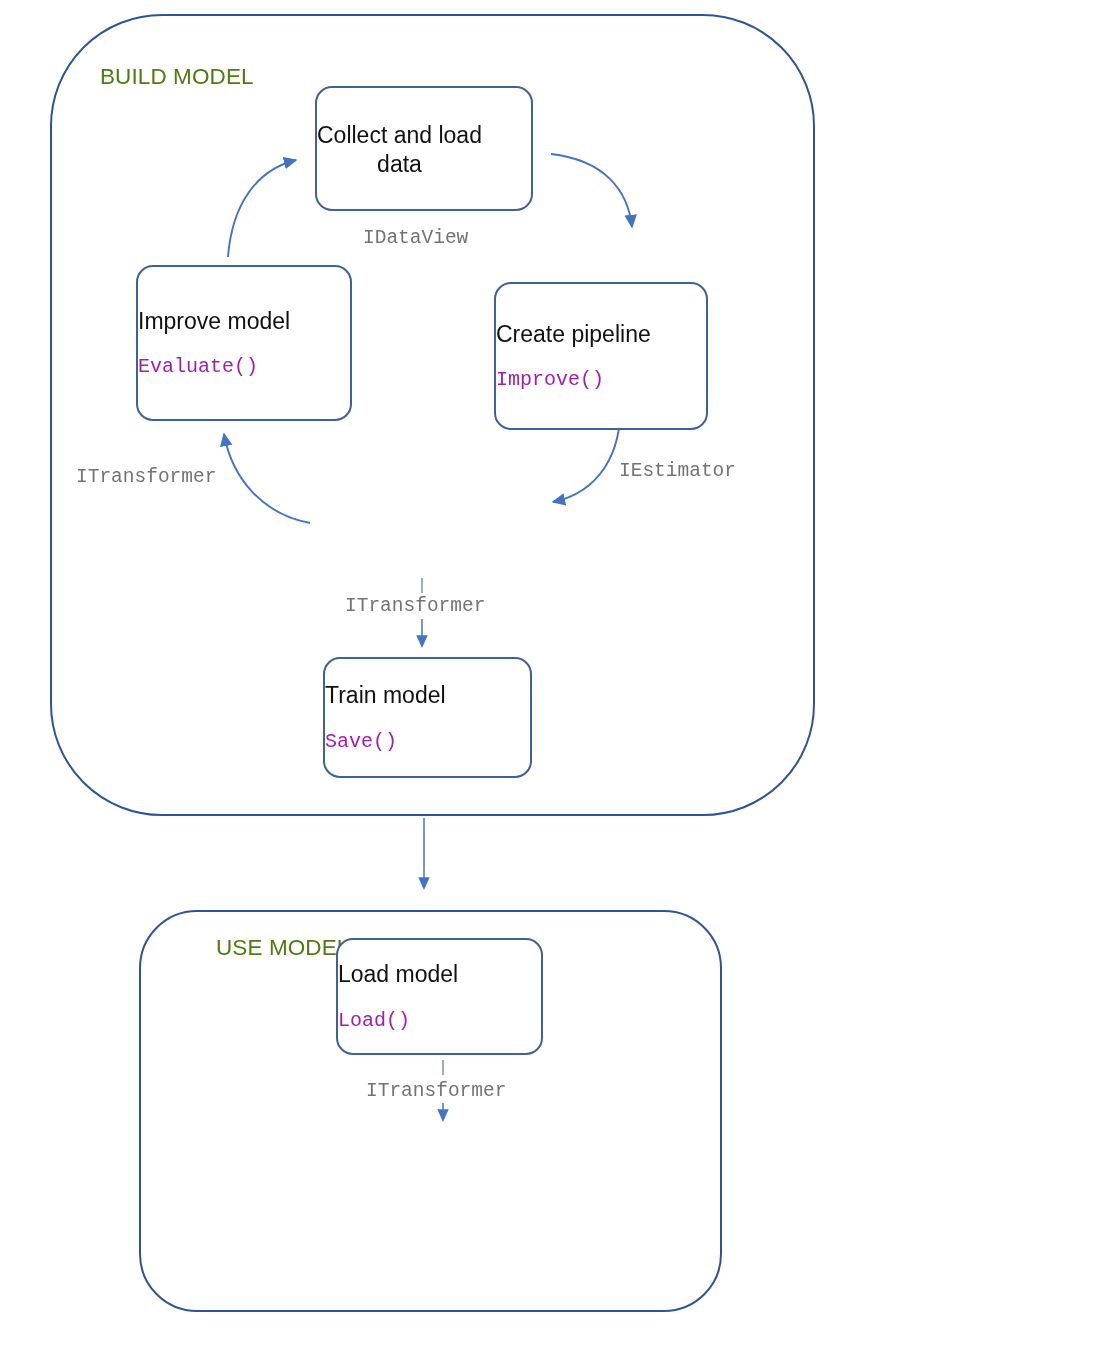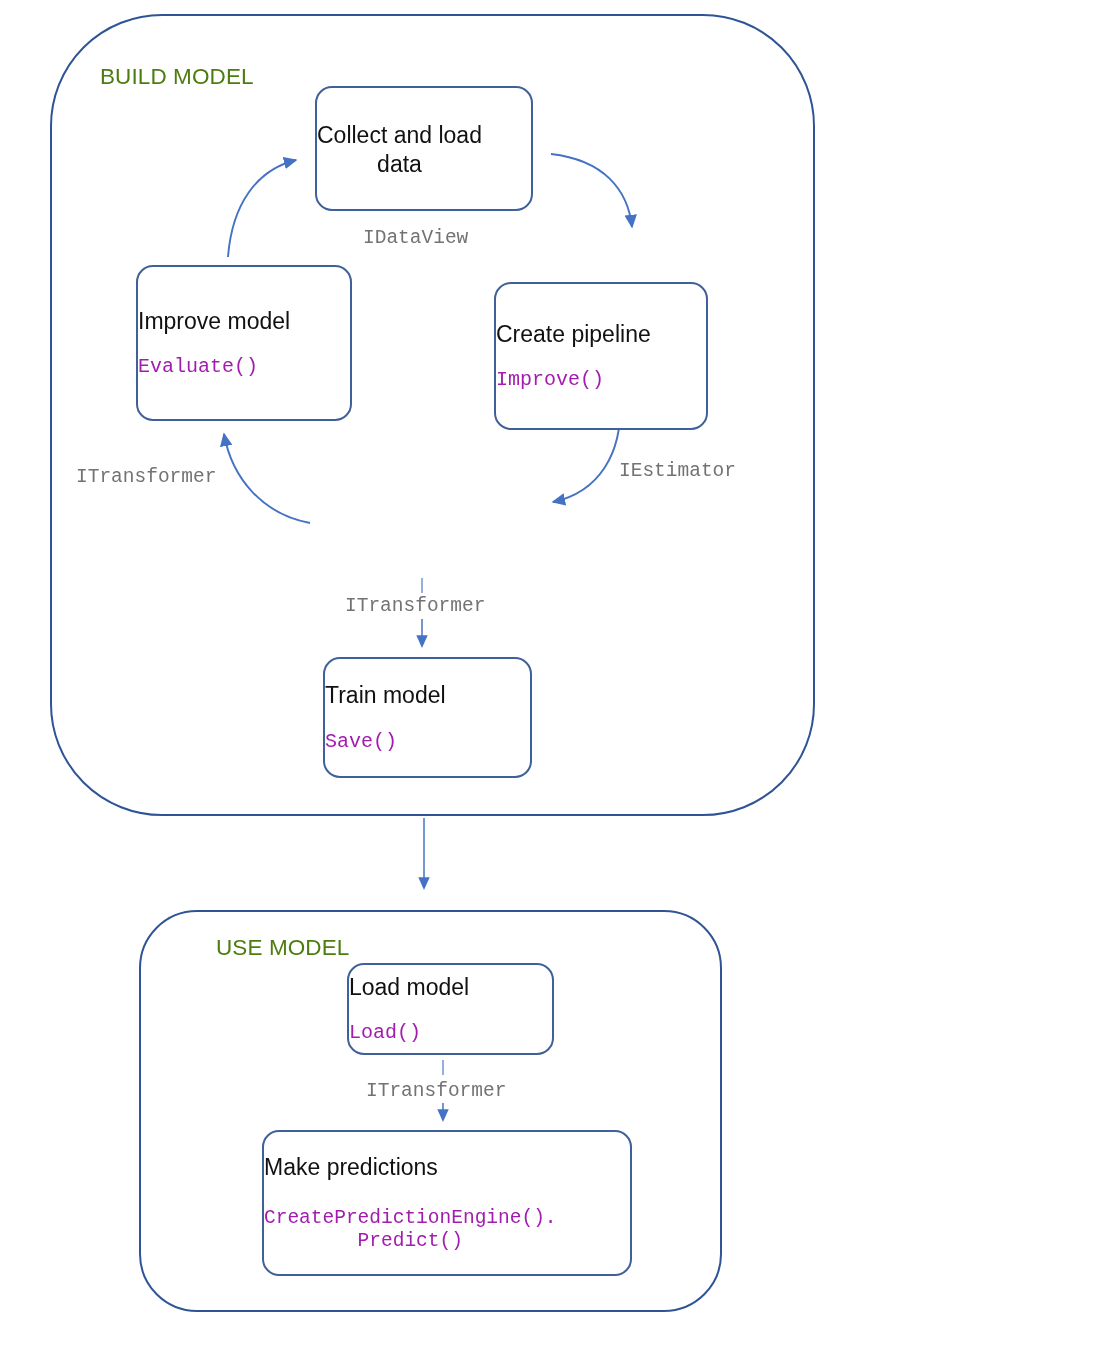--- a/index.html
+++ b/index.html
@@ -58,21 +58,21 @@
     color:#a21caf;
     white-space:pre-line;
   }
 
   #node-collect{left:315px;top:86px;width:218px;height:125px;}
   #node-collect .title{padding-top:2px;}
   #node-improve{left:136px;top:265px;width:216px;height:156px;}
   #node-pipeline{left:494px;top:282px;width:214px;height:148px;}
   #node-train{left:318px;top:452px;width:206px;height:121px;}
   #node-save{left:323px;top:657px;width:209px;height:121px;}
-  #node-load{left:347px;top:938px;width:207px;height:92px;margin-top:25px;}
+  #node-load{left:336px;top:938px;width:207px;height:117px;}
   #node-predict{left:262px;top:1130px;width:370px;height:146px;}
 
   
   #node-collect .api,
   #node-improve .api,
   #node-pipeline .api,
   #node-train .api,
   #node-save .api,
   #node-load .api,
   #node-predict .api{margin-top:20px;}
@@ -153,25 +153,20 @@
   <div id="node-save" class="node">
     <div class="title">Train model</div>
     <div class="api">Save()</div>
   </div>
 
   <div id="node-load" class="node">
     <div class="title">Load model</div>
     <div class="api">Load()</div>
   </div>
 
-  <div id="node-predict" class="node">
-    <div class="title">Make predictions</div>
-    <div class="api">CreatePredictionEngine().
-Predict()</div>
-  </div>
 
   <div id="label-idataview" class="edge-label">IDataView</div>
   <div id="label-iestimator" class="edge-label">IEstimator</div>
   <div id="label-itransformer-left" class="edge-label">ITransformer</div>
   <div id="label-itransformer-save" class="edge-label">ITransformer</div>
   <div id="label-itransformer-use" class="edge-label">ITransformer</div>
 
 </div>
 
 </body></html>

